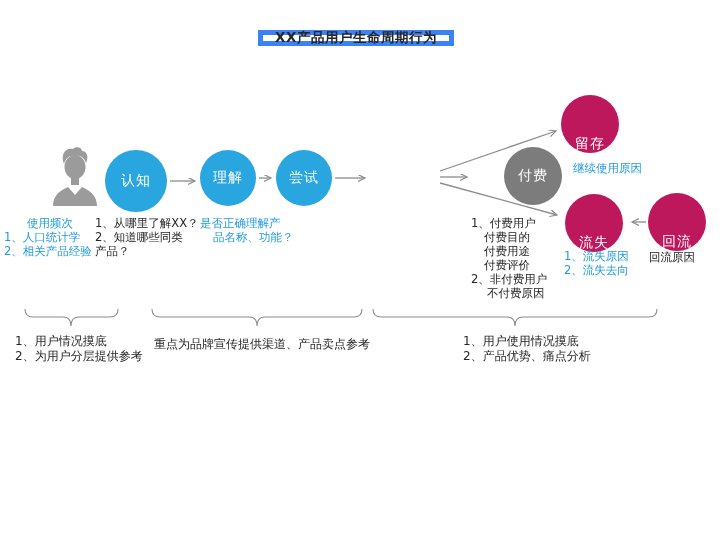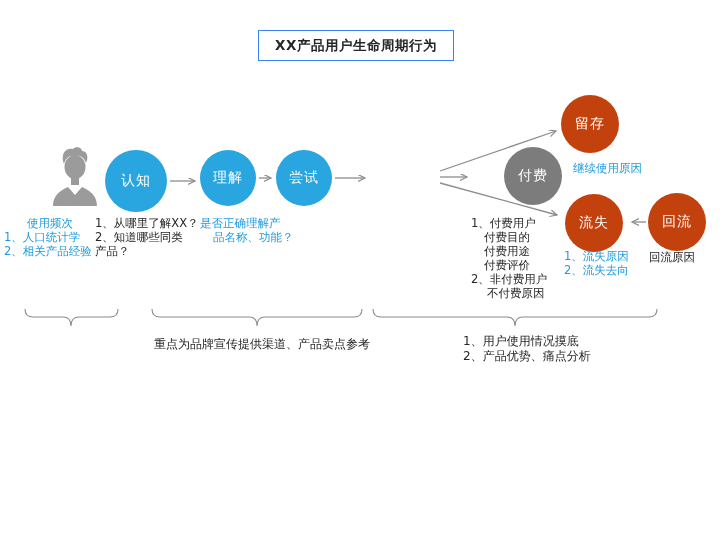--- a/index.html
+++ b/index.html
@@ -2,33 +2,33 @@
 <html><head>
 <meta charset="utf-8">
 <style>
   html,body { margin:0; padding:0; background:#ffffff; }
   #canvas {
     position:relative; width:720px; height:540px; background:#ffffff;
     font-family:"DejaVu Sans","Liberation Sans",sans-serif; overflow:hidden;
     color:#262626;
   }
   .title-box {
-    position:absolute; left:258px; top:30px; width:196px; height:31px;
-    border:1px solid #3b82f6; box-sizing:border-box;
+    position:absolute; left:258px; top:30px; width:196px; height:16px;
+    border:5px solid #3b82f6; box-sizing:border-box;
     display:flex; align-items:center; justify-content:center;
     font-size:13.5px; font-weight:700; color:#262626; letter-spacing:.5px;
   }
   .overlay { position:absolute; left:0; top:0; }
   .circle {
     position:absolute; border-radius:50%; color:#ffffff;
     display:flex; align-items:center; justify-content:center;
     font-size:14px; letter-spacing:1px;
   }
   .c-dark  { background:#29a5df; }
-  .c-light { background:#c2410c; }
+  .c-light { background:#be185d;align-items:flex-end; }
   .c-gray  { background:#7c7c7c; }
   .avatar { position:absolute; left:46px; top:146px; width:58px; height:60px; }
   .note {
     position:absolute; font-size:11.5px; line-height:14px;
     color:#262626; white-space:nowrap;
   }
   .note.blue { color:#1e9be0; }
   .ind  { padding-left:13px; }
   .ind2 { padding-left:16px; }
   .p-title { text-align:center; }
@@ -131,20 +131,24 @@
 
   <div class="note blue" style="left:564px;top:249px;">
     <div>1、流失原因</div>
     <div>2、流失去向</div>
   </div>
 
   <div class="note" style="left:649px;top:250px;">
     <div>回流原因</div>
   </div>
 
+  <div class="brace-text" style="left:15px;top:334px;">
+    <div>1、用户情况摸底</div>
+    <div>2、为用户分层提供参考</div>
+  </div>
   <div class="brace-text" style="left:154px;top:337px;">
     <div>重点为品牌宣传提供渠道、产品卖点参考</div>
   </div>
   <div class="brace-text" style="left:463px;top:334px;">
     <div>1、用户使用情况摸底</div>
     <div>2、产品优势、痛点分析</div>
   </div>
 
 </div>
 

